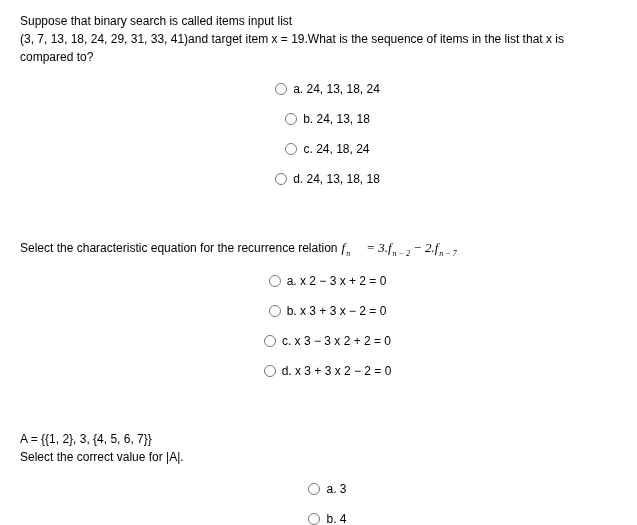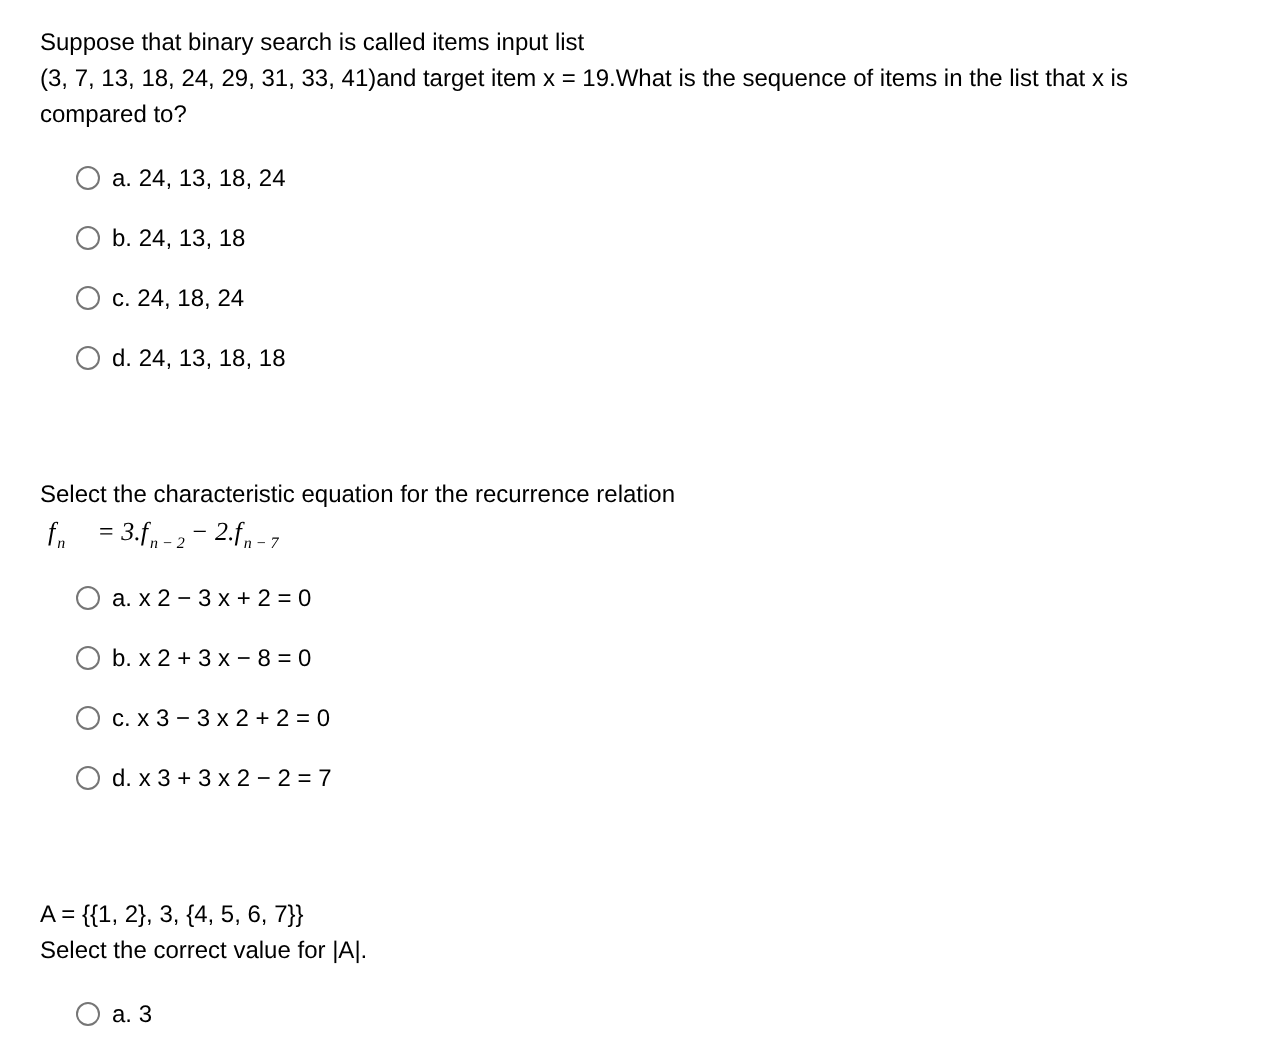--- a/index.html
+++ b/index.html
@@ -24,20 +24,21 @@
       line-height: 1.5;
       margin-bottom: 8px;
     }
     .options {
       margin-left: 18px;
     }
     .option {
       display: flex;
       align-items: center;
       margin: 16px 0;
+      justify-content: center;
     }
     .option input[type="radio"] {
       margin-right: 6px;
       width: 12px;
       height: 12px;
     }
     .option label {
       font-size: 12px;
     }
     .formula {
@@ -49,25 +50,24 @@
     }
     .formula .sub {
       font-size: 8px;
       position: relative;
       top: 4px;
       font-style: italic;
       margin: 0 1px;
     }
     .q2-text {
       display: flex;
-      align-items: flex-start;
+      align-items: center;
       flex-wrap: wrap;
       line-height: 1.5;
       margin-bottom: 10px;
-      flex-direction: column;
     }
     .q3 {
       margin-bottom: 0;
     }
   </style>
 </head>
 <body>
 
 <div class="question">
   <div class="question-text">
@@ -106,29 +106,29 @@
       <span class="sub">n − 7</span>
     </span>
   </div>
   <div class="options">
     <div class="option">
       <input type="radio" name="q2" style="">
       <label>a. x 2 − 3 x + 2 = 0</label>
     </div>
     <div class="option">
       <input type="radio" name="q2" style="">
-      <label>b. x 2 + 3 x − 8 = 0</label>
+      <label>b. x 3 + 3 x − 2 = 0</label>
     </div>
     <div class="option">
       <input type="radio" name="q2" style="">
       <label>c. x 3 − 3 x 2 + 2 = 0</label>
     </div>
     <div class="option">
       <input type="radio" name="q2" style="">
-      <label>d. x 3 + 3 x 2 − 2 = 7</label>
+      <label>d. x 3 + 3 x 2 − 2 = 0</label>
     </div>
   </div>
 </div>
 
 <div class="question q3">
   <div class="question-text">
     <span>A = {{1, 2}, 3, {4, 5, 6, 7}}</span><br>
     <span>Select the correct value for |A|.</span>
   </div>
   <div class="options">

